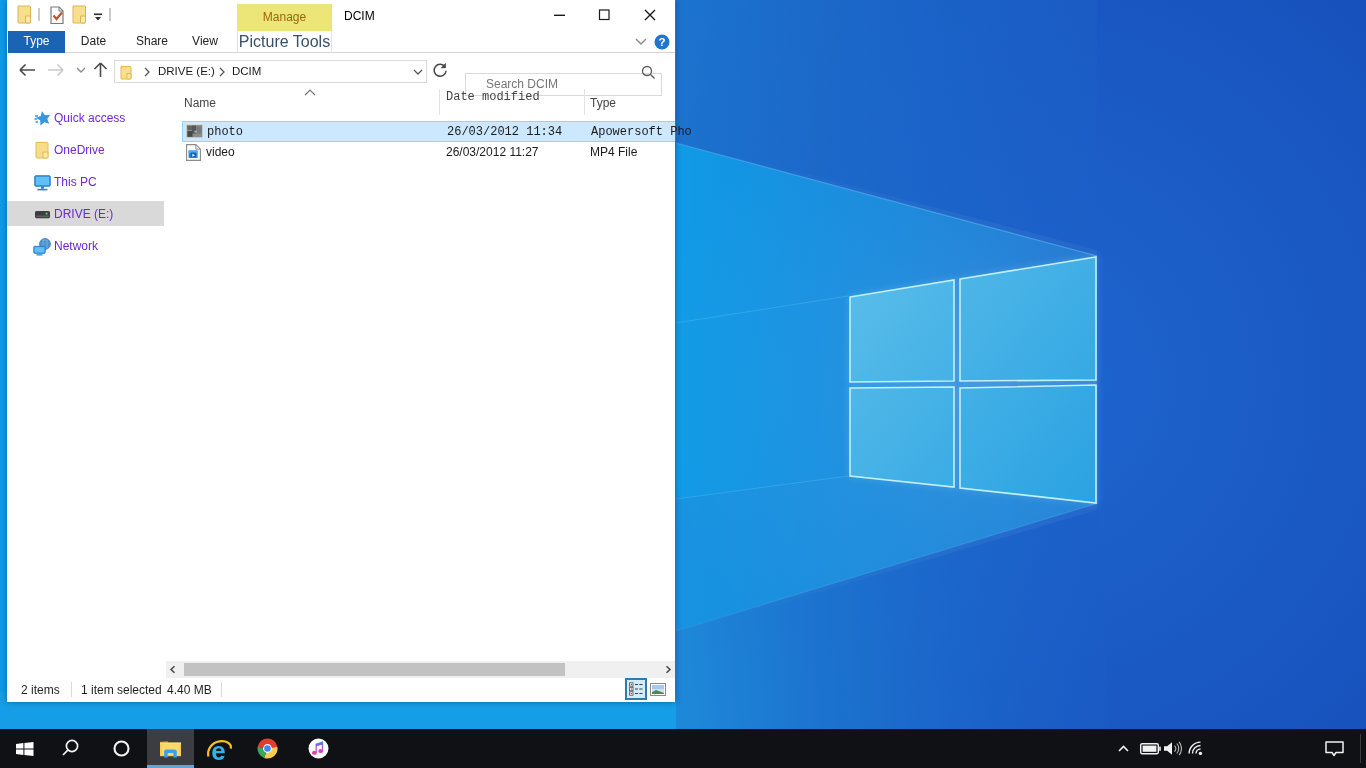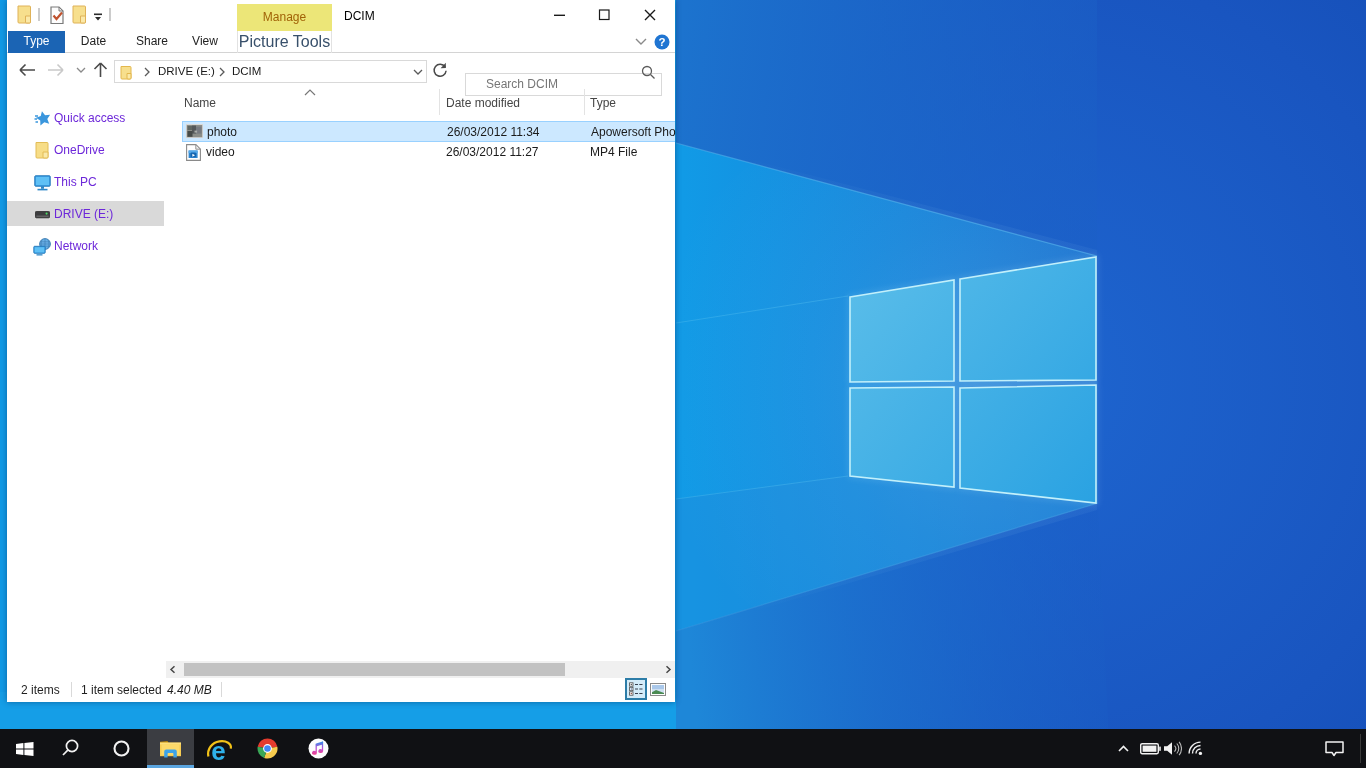--- a/index.html
+++ b/index.html
@@ -19,21 +19,21 @@
   
   #addr { position:absolute; left:0; top:53px; width:668px; height:33px; background:#fff; }
   #crumb { position:absolute; left:107px; top:7px; width:313px; height:23px; border:1px solid #d9d9d9; background:#fff; }
   #searchbox { position:absolute; left:458px; top:7px; width:197px; height:23px; border:1px solid #d9d9d9; background:#fff; color:#767676; font-size:12px; line-height:21px; padding-left:20px;margin-top:13px; }
   
   .navitem { position:absolute; left:0; width:157px; height:25px; }
   .navlbl { position:absolute; left:47px; top:5px; font-size:12px; color:#6d28d9; }
   
   #headers { position:absolute; left:159px; top:86px; width:509px; height:33px; color:#454545; font-size:12px; }
   .hsep { position:absolute; top:3px; height:26px; width:1px; background:#e3e3e3; }
-  #rowphoto { position:absolute; left:175px; top:121px; width:493px; height:21px; background:#cce8ff; border:1px solid #99d1ff; border-right:none; }
+  #rowphoto { position:absolute; left:175px; top:121px; width:493px; height:21px; background:#cce8ff; border:1px solid #99d1ff; border-right:none;font-family:Liberation Mono, monospace; }
   #rowvideo { position:absolute; left:175px; top:142px; width:493px; height:21px; }
   .cellname { position:absolute; left:24px; top:3px; color:#1b1b1b; }
   .celldate { position:absolute; left:264px; top:3px; color:#1b1b1b; }
   .celltype { position:absolute; left:408px; top:3px; color:#1b1b1b; white-space:nowrap; }
   
   #hscroll { position:absolute; left:159px; top:661px; width:509px; height:17px; background:#f0f0f0; }
   #hthumb { position:absolute; left:18px; top:2px; width:381px; height:13px; background:#c2c2c2; }
   
   #status { position:absolute; left:0; top:678px; width:668px; height:24px; background:#fff; font-size:12px; color:#1f1f1f; }
   .statsep { position:absolute; top:4px; width:1px; height:15px; background:#d9d9d9; }
@@ -216,21 +216,21 @@
         <path d="M7,3.8 h10 M6.6,6 h10.8 M7,8.2 h10 M12,0.6 v10.8 M9.4,1.3 c-1.8,3 -1.8,6.4 0,9.4 M14.6,1.3 c1.8,3 1.8,6.4 0,9.4" stroke="#3a7ab0" stroke-width="0.6" fill="none"></path>
         <rect x="0.8" y="8.3" width="11.4" height="7" rx="0.8" fill="#3fa3e8" stroke="#2277b8" stroke-width="0.9"></rect>
         <rect x="1.8" y="9.3" width="9.4" height="5" fill="#5fc0f5"></rect>
         <rect x="3.5" y="16.2" width="6" height="1.3" fill="#2e88c8"></rect>
       </svg>
       <span class="navlbl">Network</span>
       </div>
 
     <div id="headers">
       <span style="position:absolute; left:18px; top:10px;">Name</span>
-      <span style="position:absolute; left:280px; top:10px;">Date modified</span>
+      <span style="position:absolute; left:280px; top:4px;font-family:Liberation Mono, monospace;">Date modified</span>
       <span style="position:absolute; left:424px; top:10px;">Type</span>
       <svg style="position:absolute; left:138px; top:3px;" width="12" height="7" viewBox="0 0 12 7">
           <path d="M1,6 l5,-5 5,5" fill="none" stroke="#777" stroke-width="1.2"></path>
         </svg>
       <div class="hsep" style="left:273px;"></div>
       <div class="hsep" style="left:418px;"></div>
     </div>
 
     <div id="rowphoto">
       <svg class="abs" style="left:3px; top:1px;" width="17" height="17" viewBox="0 0 17 17">
@@ -267,21 +267,21 @@
       <div id="hthumb"></div>
       <svg class="abs" style="left:498px; top:4px;" width="8" height="9" viewBox="0 0 8 9">
           <path d="M2.5,1.2 L6,4.5 L2.5,7.8" fill="none" stroke="#464646" stroke-width="1.5"></path>
         </svg>
     </div>
 
     <div id="status">
       <span style="position:absolute; left:14px; top:5px;">2 items</span>
       <div class="statsep" style="left:64px;"></div>
       <span style="position:absolute; left:74px; top:5px;">1 item selected</span>
-      <span style="position:absolute; left:160px; top:5px;font-style:italic;">4.40 MB</span>
+      <span style="position:absolute; left:160px; top:5px;">4.40 MB</span>
       <div class="statsep" style="left:214px;"></div>
       <div class="abs" style="left:618px; top:0px; width:22px; height:22px; background:#d4ecf9; border:2px solid #2d7da8;">
         <svg class="abs" style="left:2px; top:2px;" width="14" height="14" viewBox="0 0 14 14">
           <g fill="#fff" stroke="#4a4a4a" stroke-width="0.8">
             <rect x="0.6" y="0.8" width="3.4" height="3.4"></rect>
             <rect x="0.6" y="5.3" width="3.4" height="3.4"></rect>
             <rect x="0.6" y="9.8" width="3.4" height="3.4"></rect>
           </g>
           <circle cx="2.3" cy="2.5" r="0.7" fill="#4a4a4a"></circle>
             <circle cx="2.3" cy="7" r="0.7" fill="#4a6a9a"></circle>

